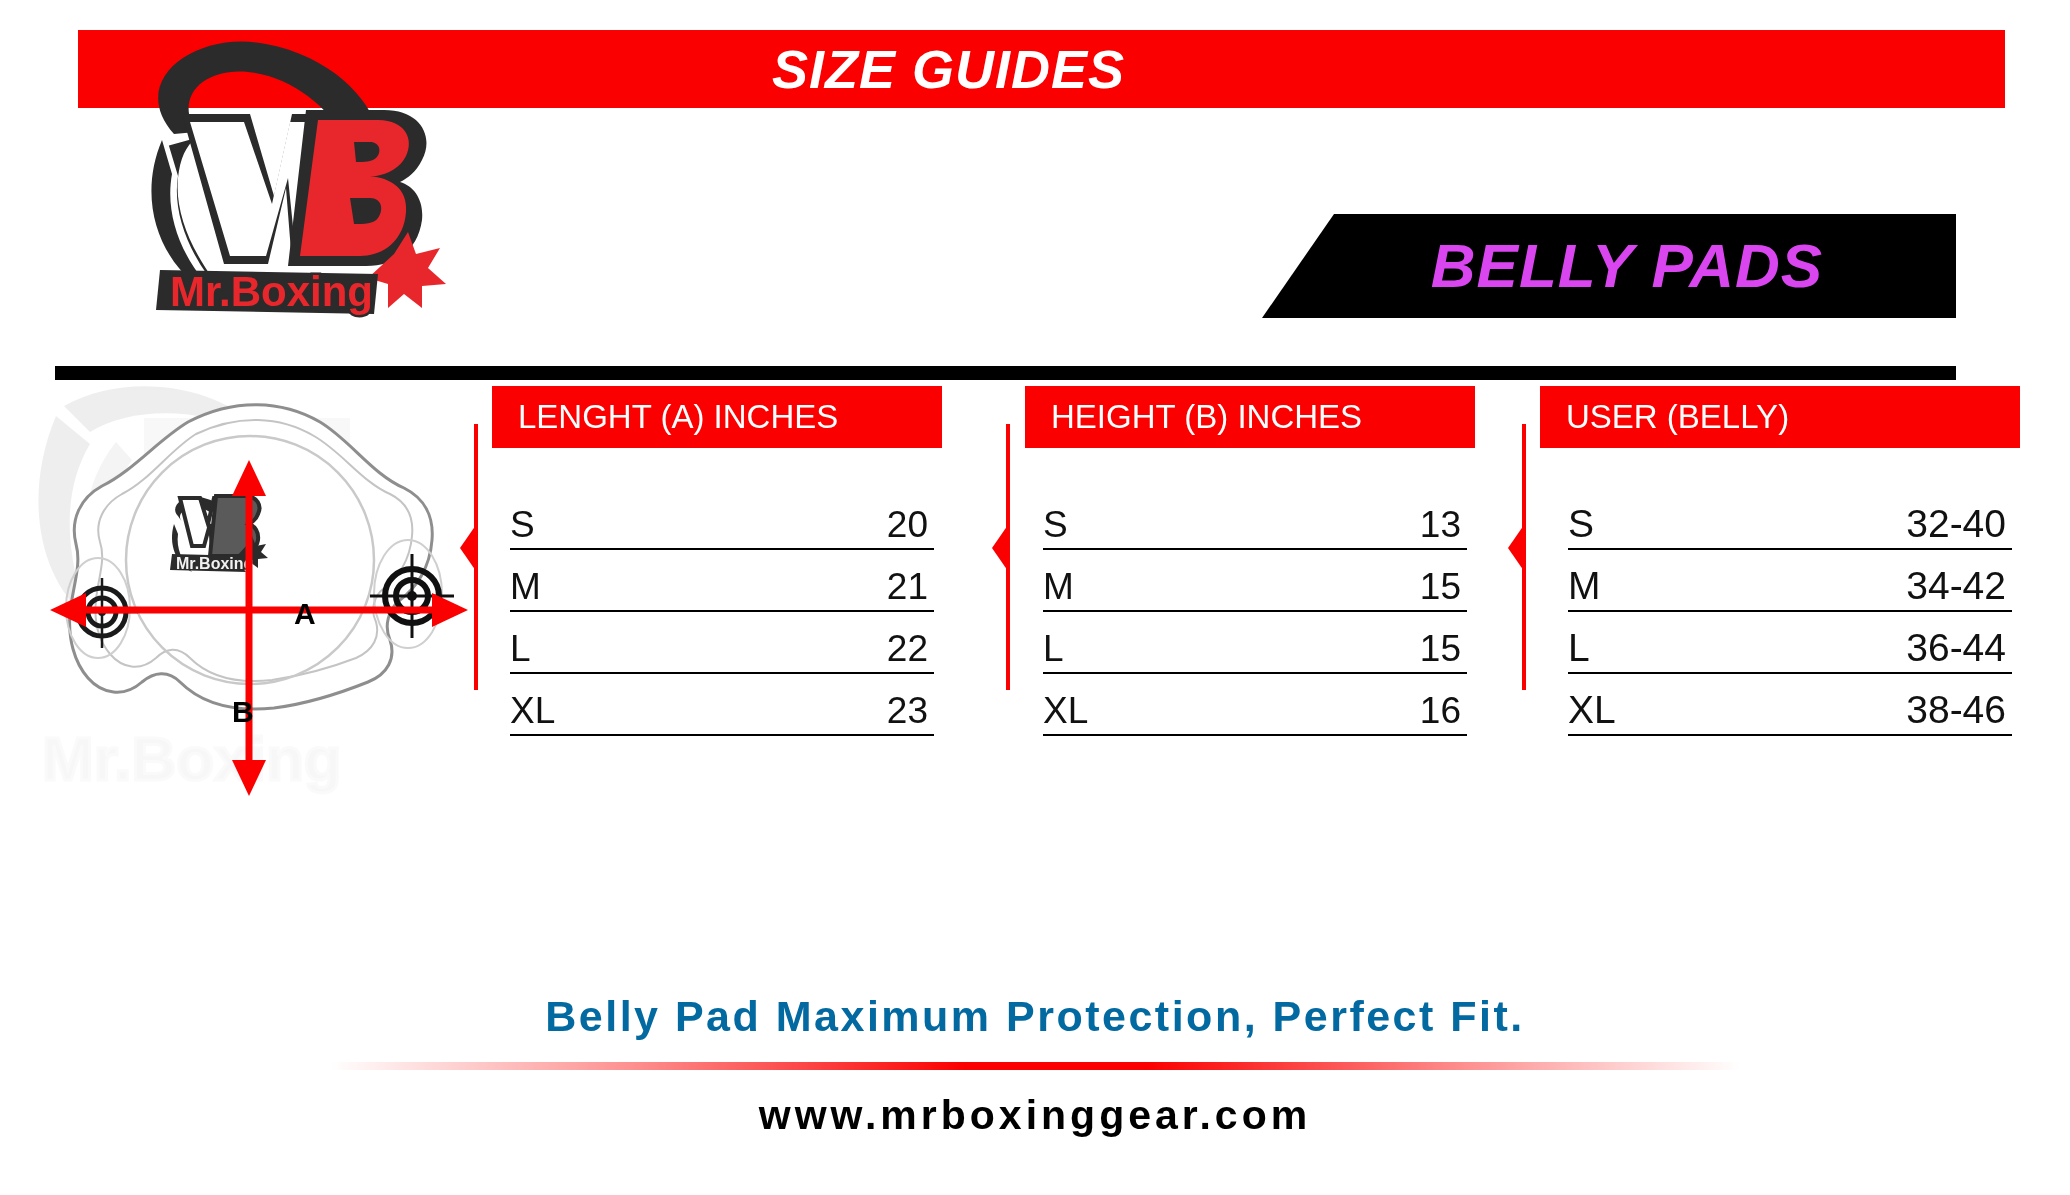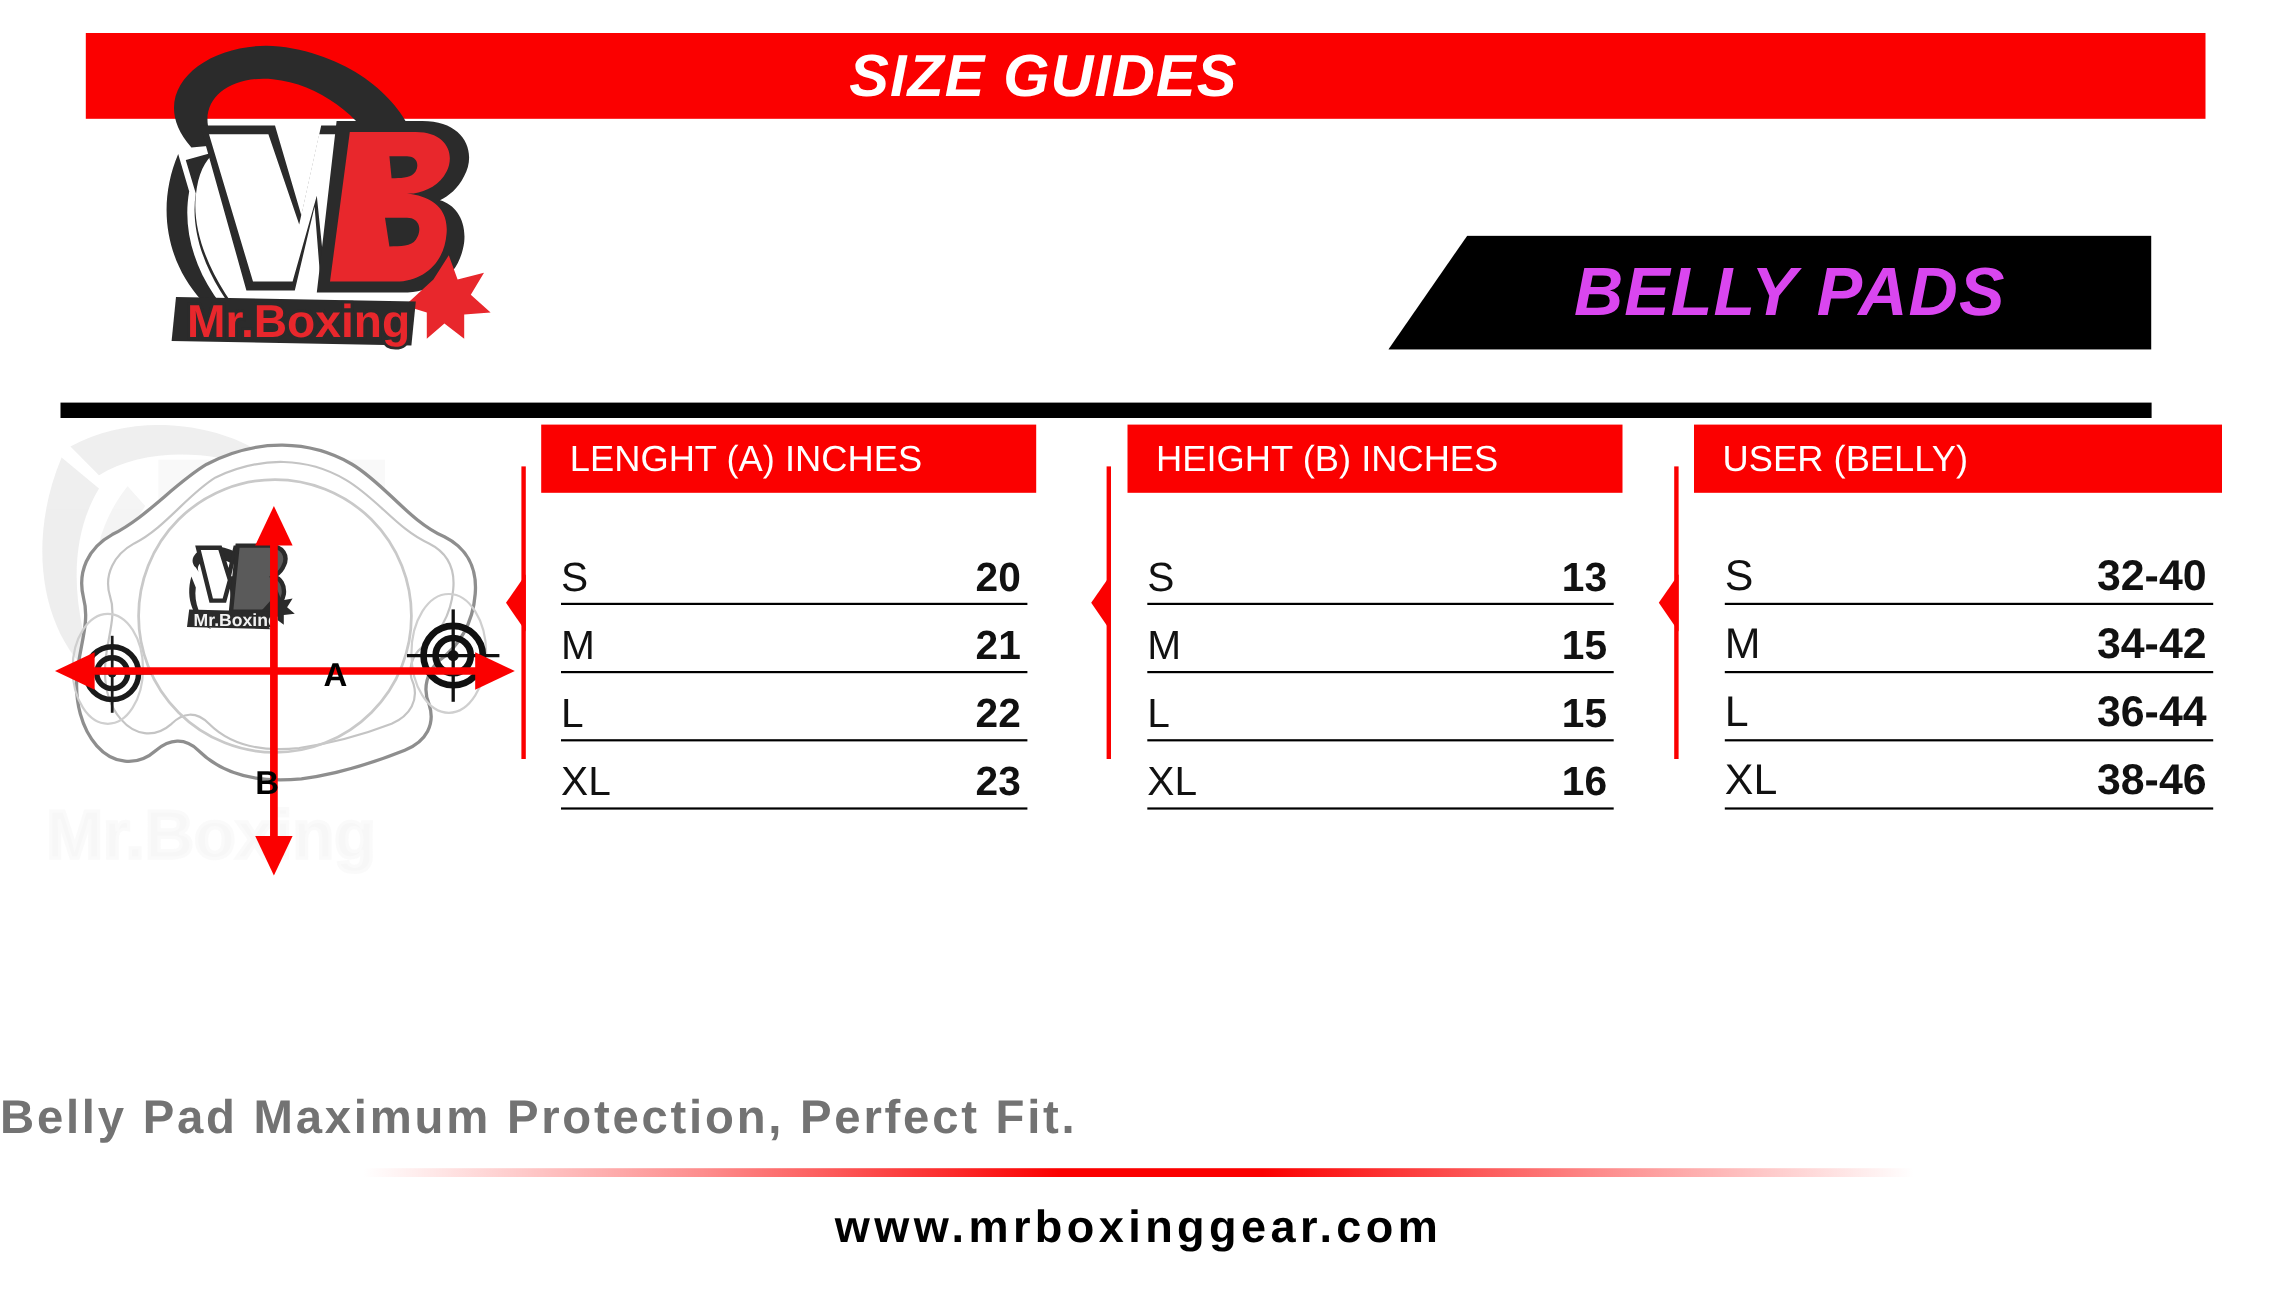--- a/index.html
+++ b/index.html
@@ -116,21 +116,21 @@
     display: flex;
     justify-content: space-between;
     align-items: flex-end;
     height: 62px;
     border-bottom: 2.5px solid #000000;
     font-size: 37px;
     color: #111111;
     padding-bottom: 2px;
   }
   .row .size { font-weight: 400; }
-  .row .val  { font-weight: 700; padding-right: 6px; }
+  .row .val  { font-weight: 400; padding-right: 6px; }
   .col-3 .row { font-size: 39px; }
 
   
   .col-rule {
     position: absolute;
     top: 424px;
     width: 30px; height: 266px;
   }
   .rule-1 { left: 460px; }
   .rule-2 { left: 992px; }
@@ -148,24 +148,25 @@
     border-top: 26px solid transparent;
     border-bottom: 26px solid transparent;
     border-right: 18px solid #fb0000;
   }
 
   
   .tagline {
     position: absolute;
     left: 0; top: 992px;
     width: 2070px;
+    text-align: center;
     font-size: 43px;
     font-weight: 600;
     letter-spacing: 2.5px;
-    color: #737373;
+    color: #0369a1;
     font-family: "Liberation Sans", sans-serif;
   }
   .footer-rule {
     position: absolute;
     left: 330px; top: 1062px;
     width: 1410px; height: 8px;
     background: linear-gradient(to right,
       rgba(251,0,0,0) 0%,
       rgba(251,0,0,0.45) 22%,
       rgba(251,0,0,1) 45%,

